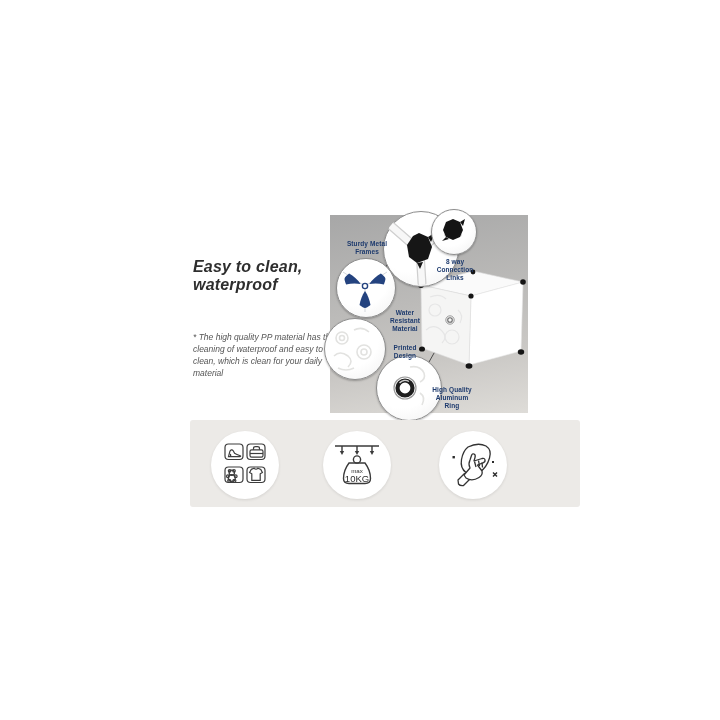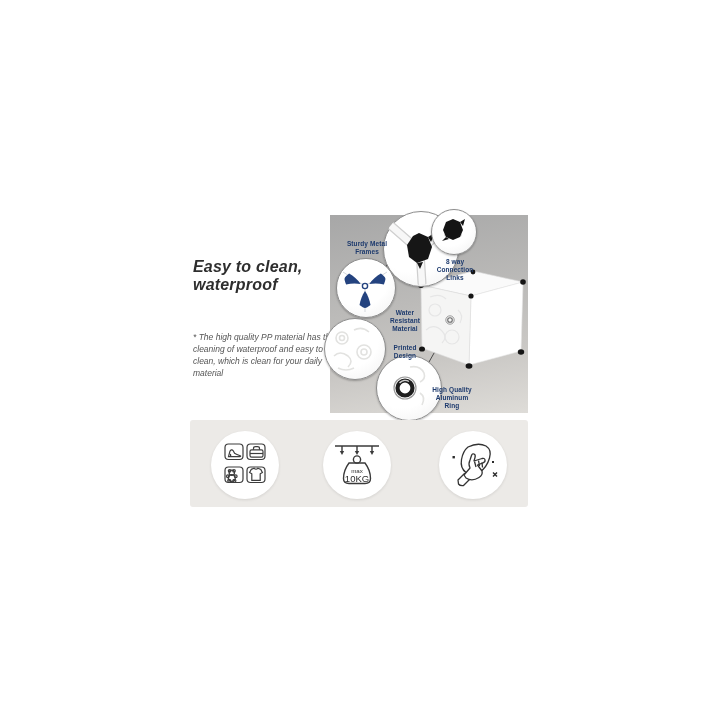--- a/index.html
+++ b/index.html
@@ -35,21 +35,21 @@
   }
   .co svg { position:absolute; left:-1px; top:-1px; border-radius:50%; overflow:hidden; }
 
   .lbl {
     position:absolute; color:#1d3a6d; font-weight:bold;
     font-size:6.5px; line-height:1.22; text-align:center; letter-spacing:.1px;
   }
 
   
   .strip {
-    position:absolute; left:190px; top:420px; width:338px; height:87px;
+    position:absolute; left:190px; top:420px; width:390px; height:87px;
     background:#eceae7; border-radius:3px;
   }
   .feature-circle {
     position:absolute; top:11px; width:68px; height:68px; border-radius:50%;
     background:#ffffff; box-shadow:0 1px 3px rgba(0,0,0,.10);
   }
   .fc-1 { left:21px; } .fc-2 { left:133px; } .fc-3 { left:249px; }
   .feature-circle svg { position:absolute; left:0; top:0; }
 </style>
 </head>

